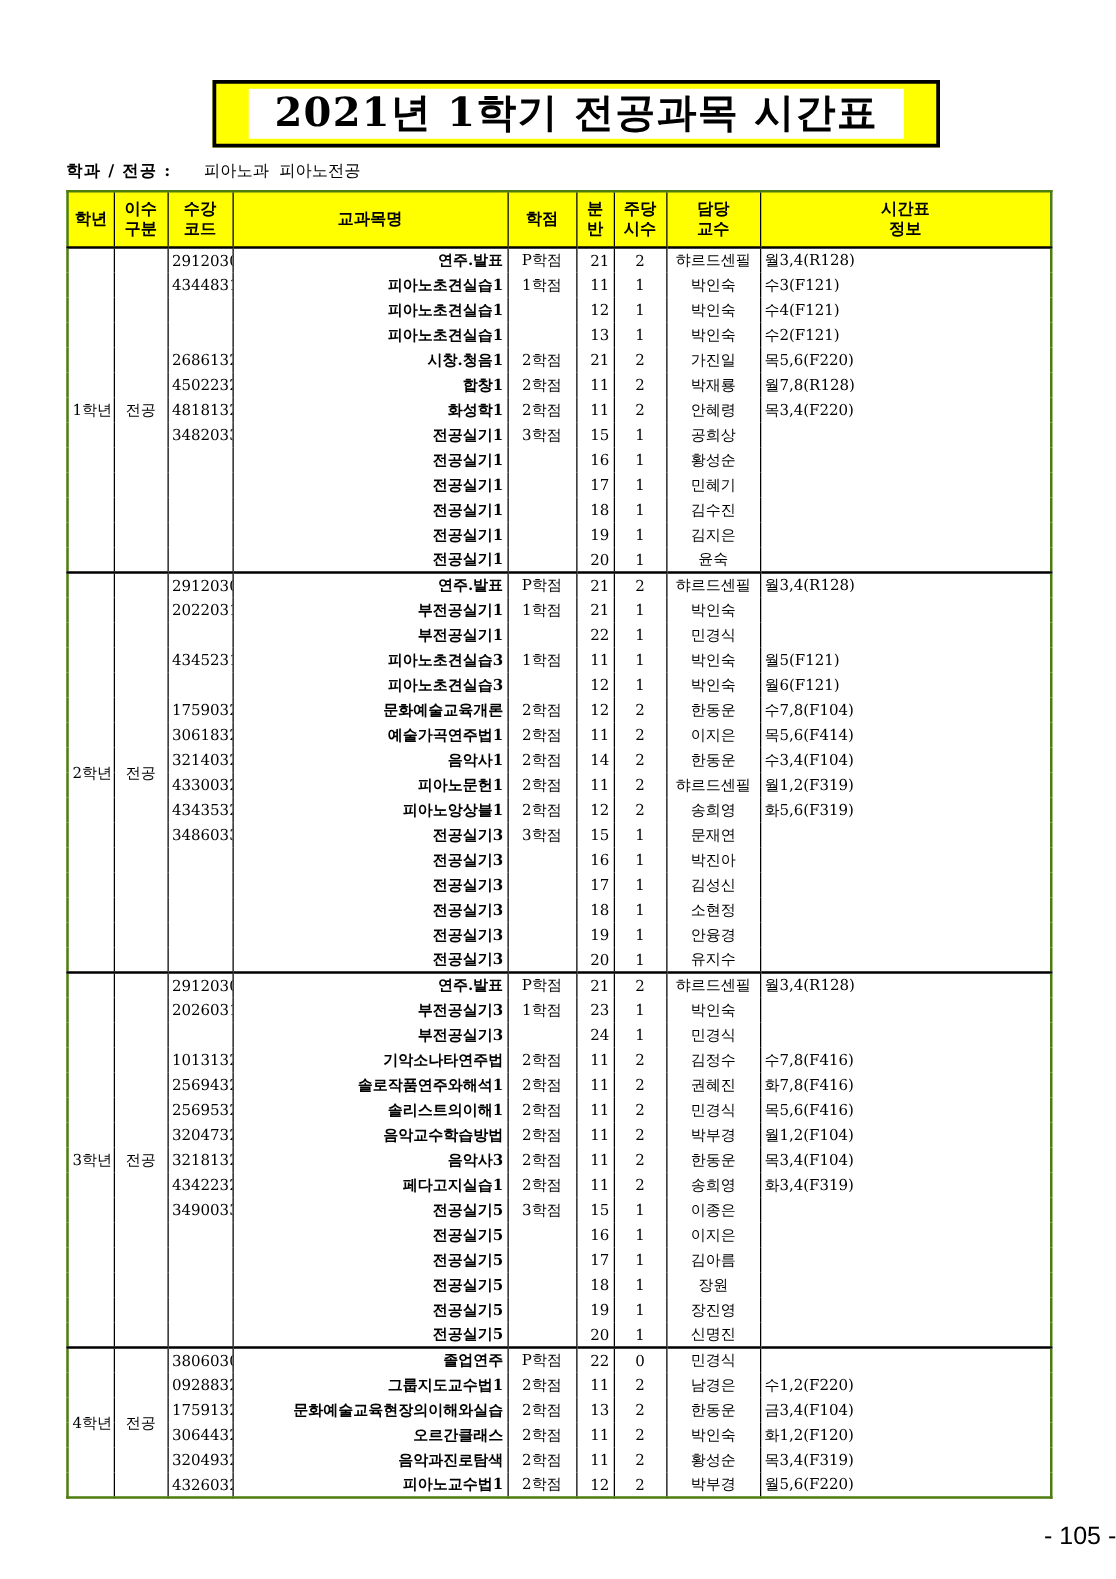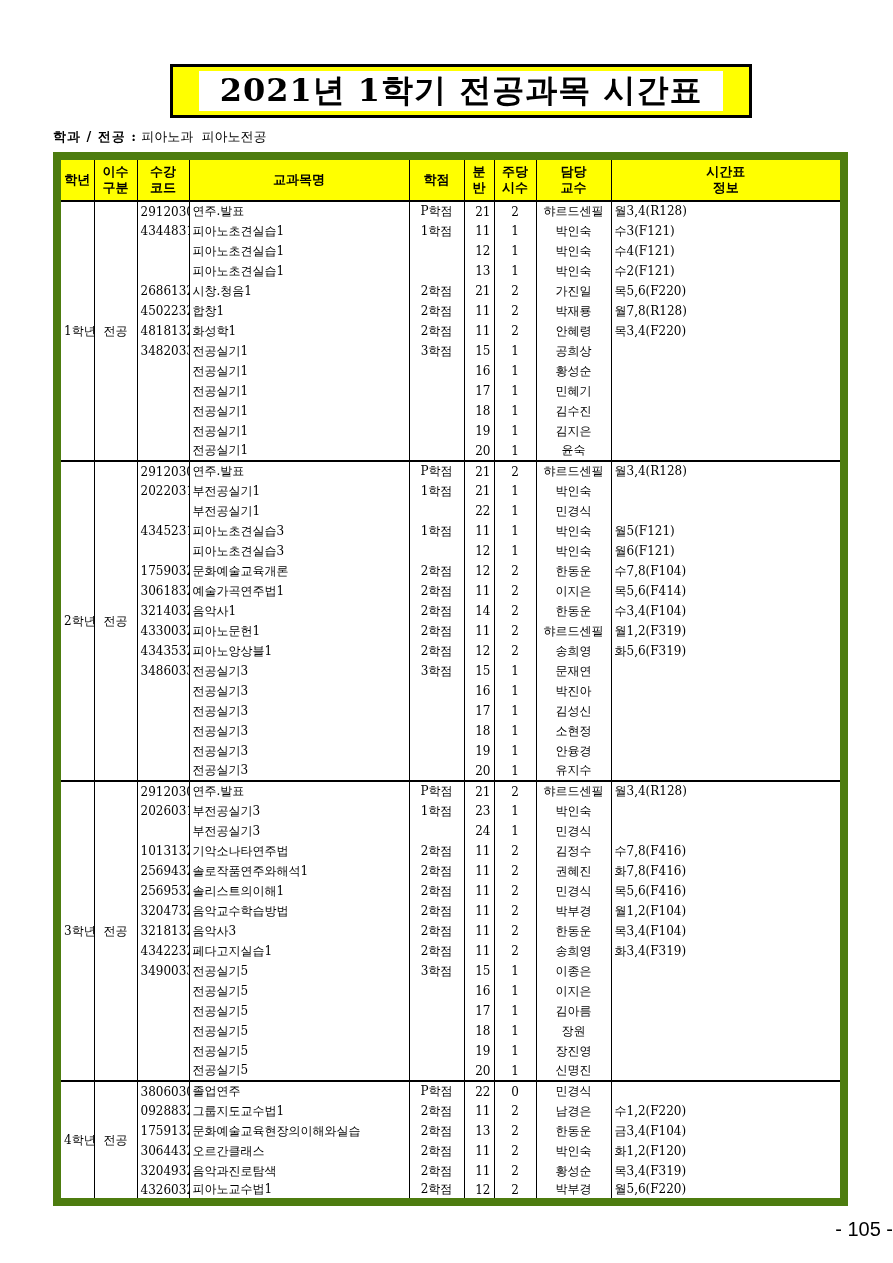--- a/index.html
+++ b/index.html
@@ -28,30 +28,30 @@
     font-size: 32px; font-weight: bold; letter-spacing: 1px;
     white-space: nowrap;
   }
 
   
   .dept-line {
     position: absolute; left: 53px; top: 128px;
     font-size: 13px; white-space: nowrap;
   }
   .dept-line .lbl { font-weight: bold; letter-spacing: 1px; }
-  .dept-line .val { font-weight: normal; }
+  .dept-line .val { font-weight: normal; margin-left: 22px; }
   .dept-line .val2 { font-weight: normal; margin-left: 4px; }
 
   
   .table-wrap { position: absolute; left: 53px; top: 152px; }
   table.timetable {
     border-collapse: collapse;
     table-layout: fixed;
     width: 787px;
-    border: 8px solid #4d7c0f;
+    border: 2px solid #4d7c0f;
   }
   table.timetable thead th {
     background: #FFFF00;
     border: 1px solid #000;
     border-bottom: 2px solid #000;
     font-size: 13px; font-weight: bold;
     white-space: pre-line; line-height: 1.2;
     height: 45px; padding: 0 2px;
     text-align: center; vertical-align: middle;
   }
@@ -61,21 +61,21 @@
     font-size: 12px;
     height: 20px;
     padding: 0 3px;
     white-space: nowrap; overflow: hidden;
     vertical-align: middle;
   }
   table.timetable tbody tr.section-start td { border-top: 2px solid #000; }
   td.col-grade { text-align: left; vertical-align: top; padding-top: 2px; }
   td.col-cat   { text-align: center; vertical-align: top; padding-top: 2px; }
   td.col-code  { text-align: right; }
-  td.col-name  { text-align: left; }
+  td.col-name  { text-align: right; font-weight: bold; }
   td.col-credit{ text-align: center; }
   td.col-ban   { text-align: right; }
   td.col-hours { text-align: center; }
   td.col-prof  { text-align: center; padding: 0 1px; }
   td.col-time  { text-align: left; }
 
   
   .page-footer {
     position: absolute; left: 0; top: 1218px;
     width: 100%; text-align: right;

